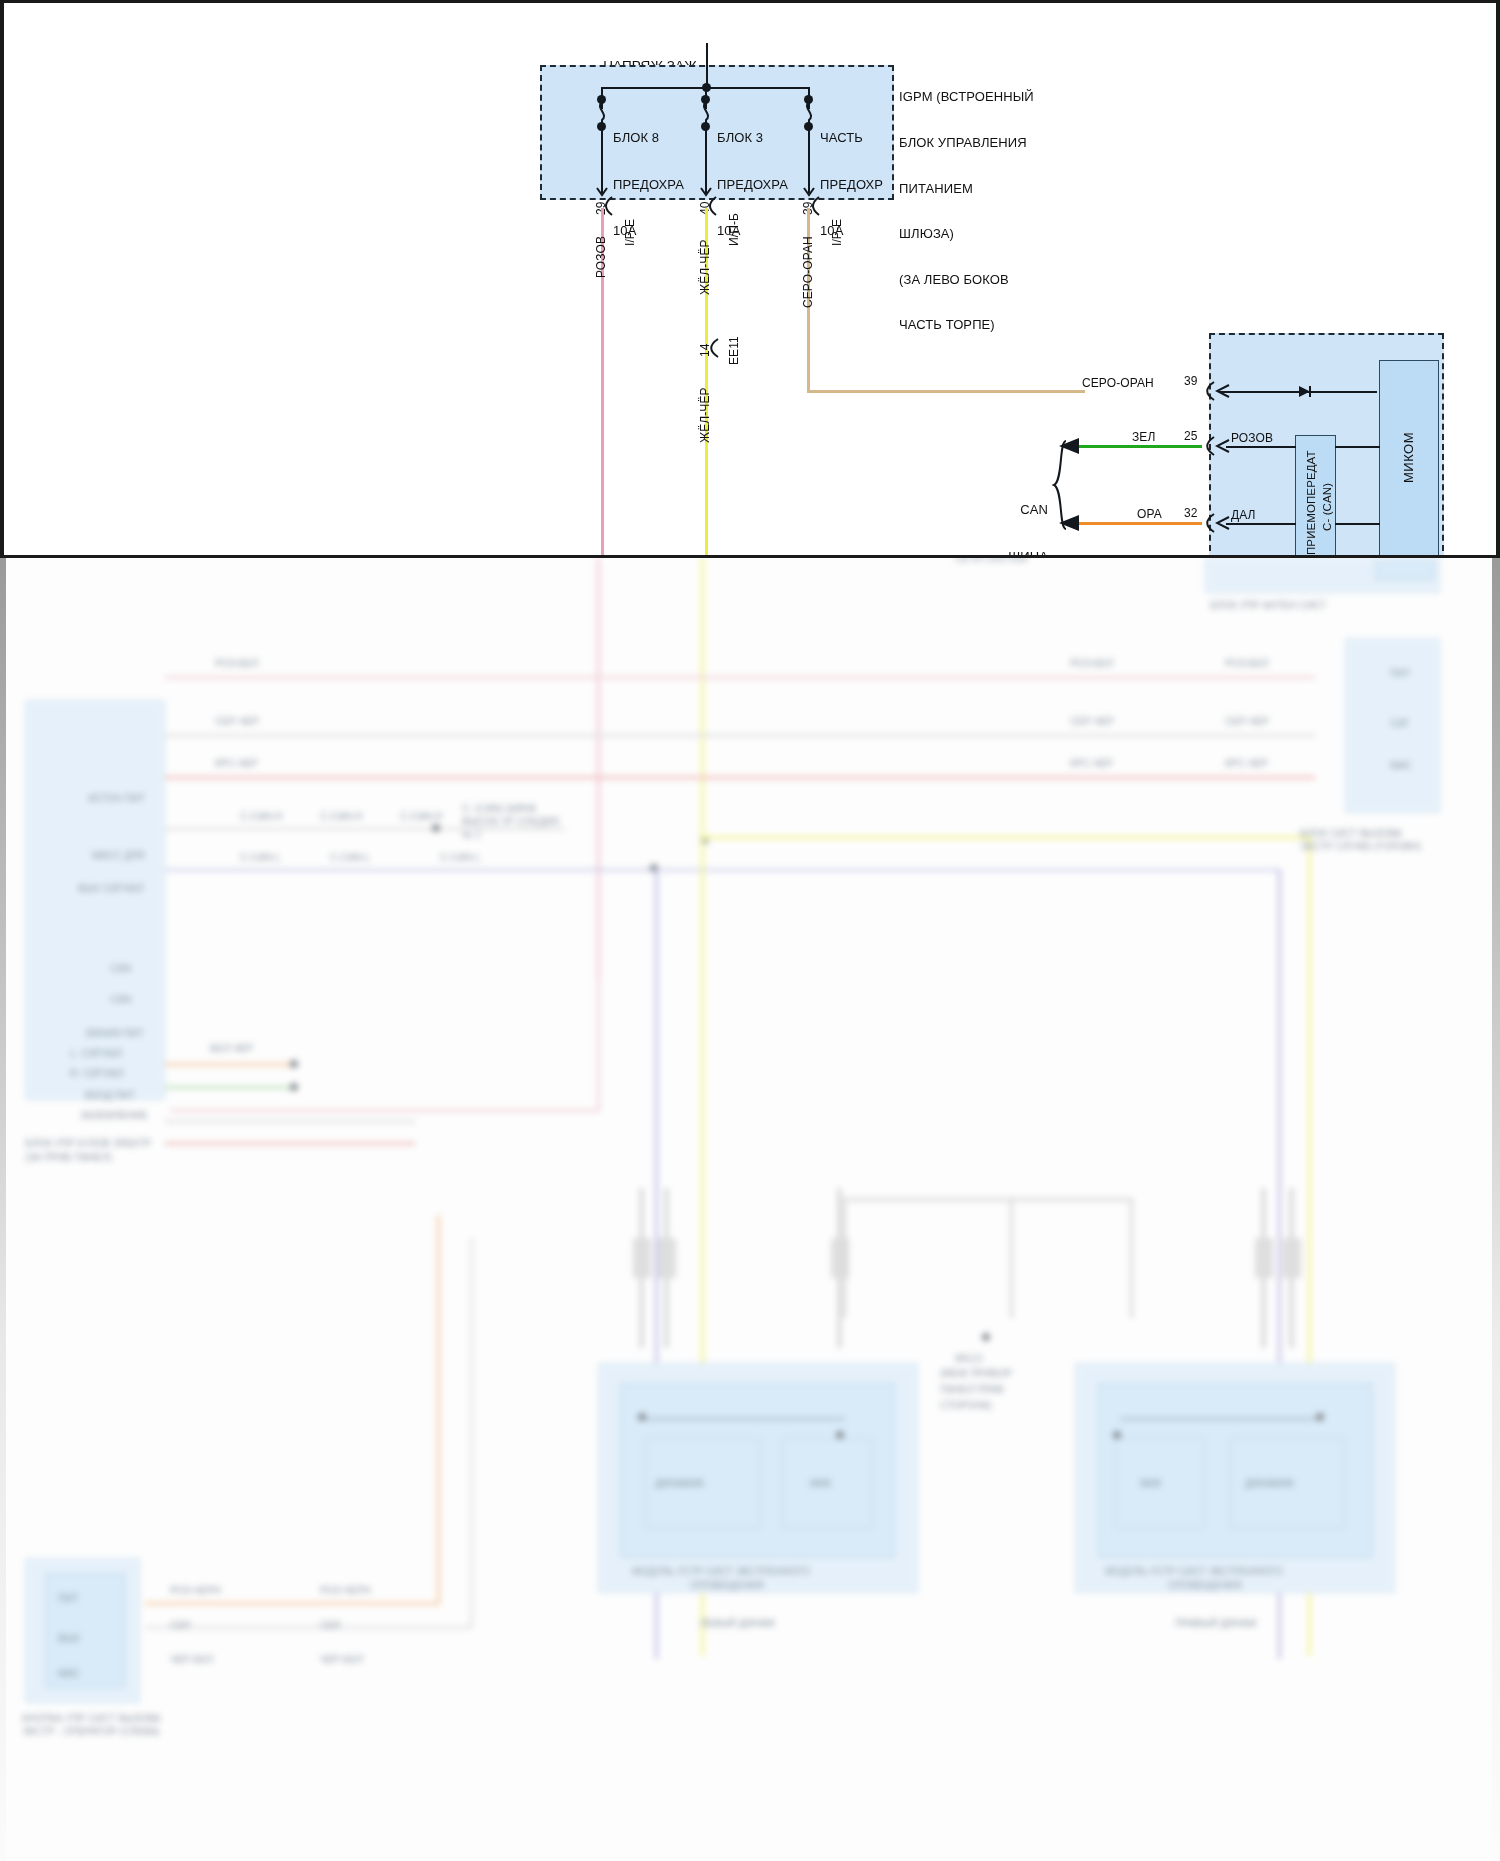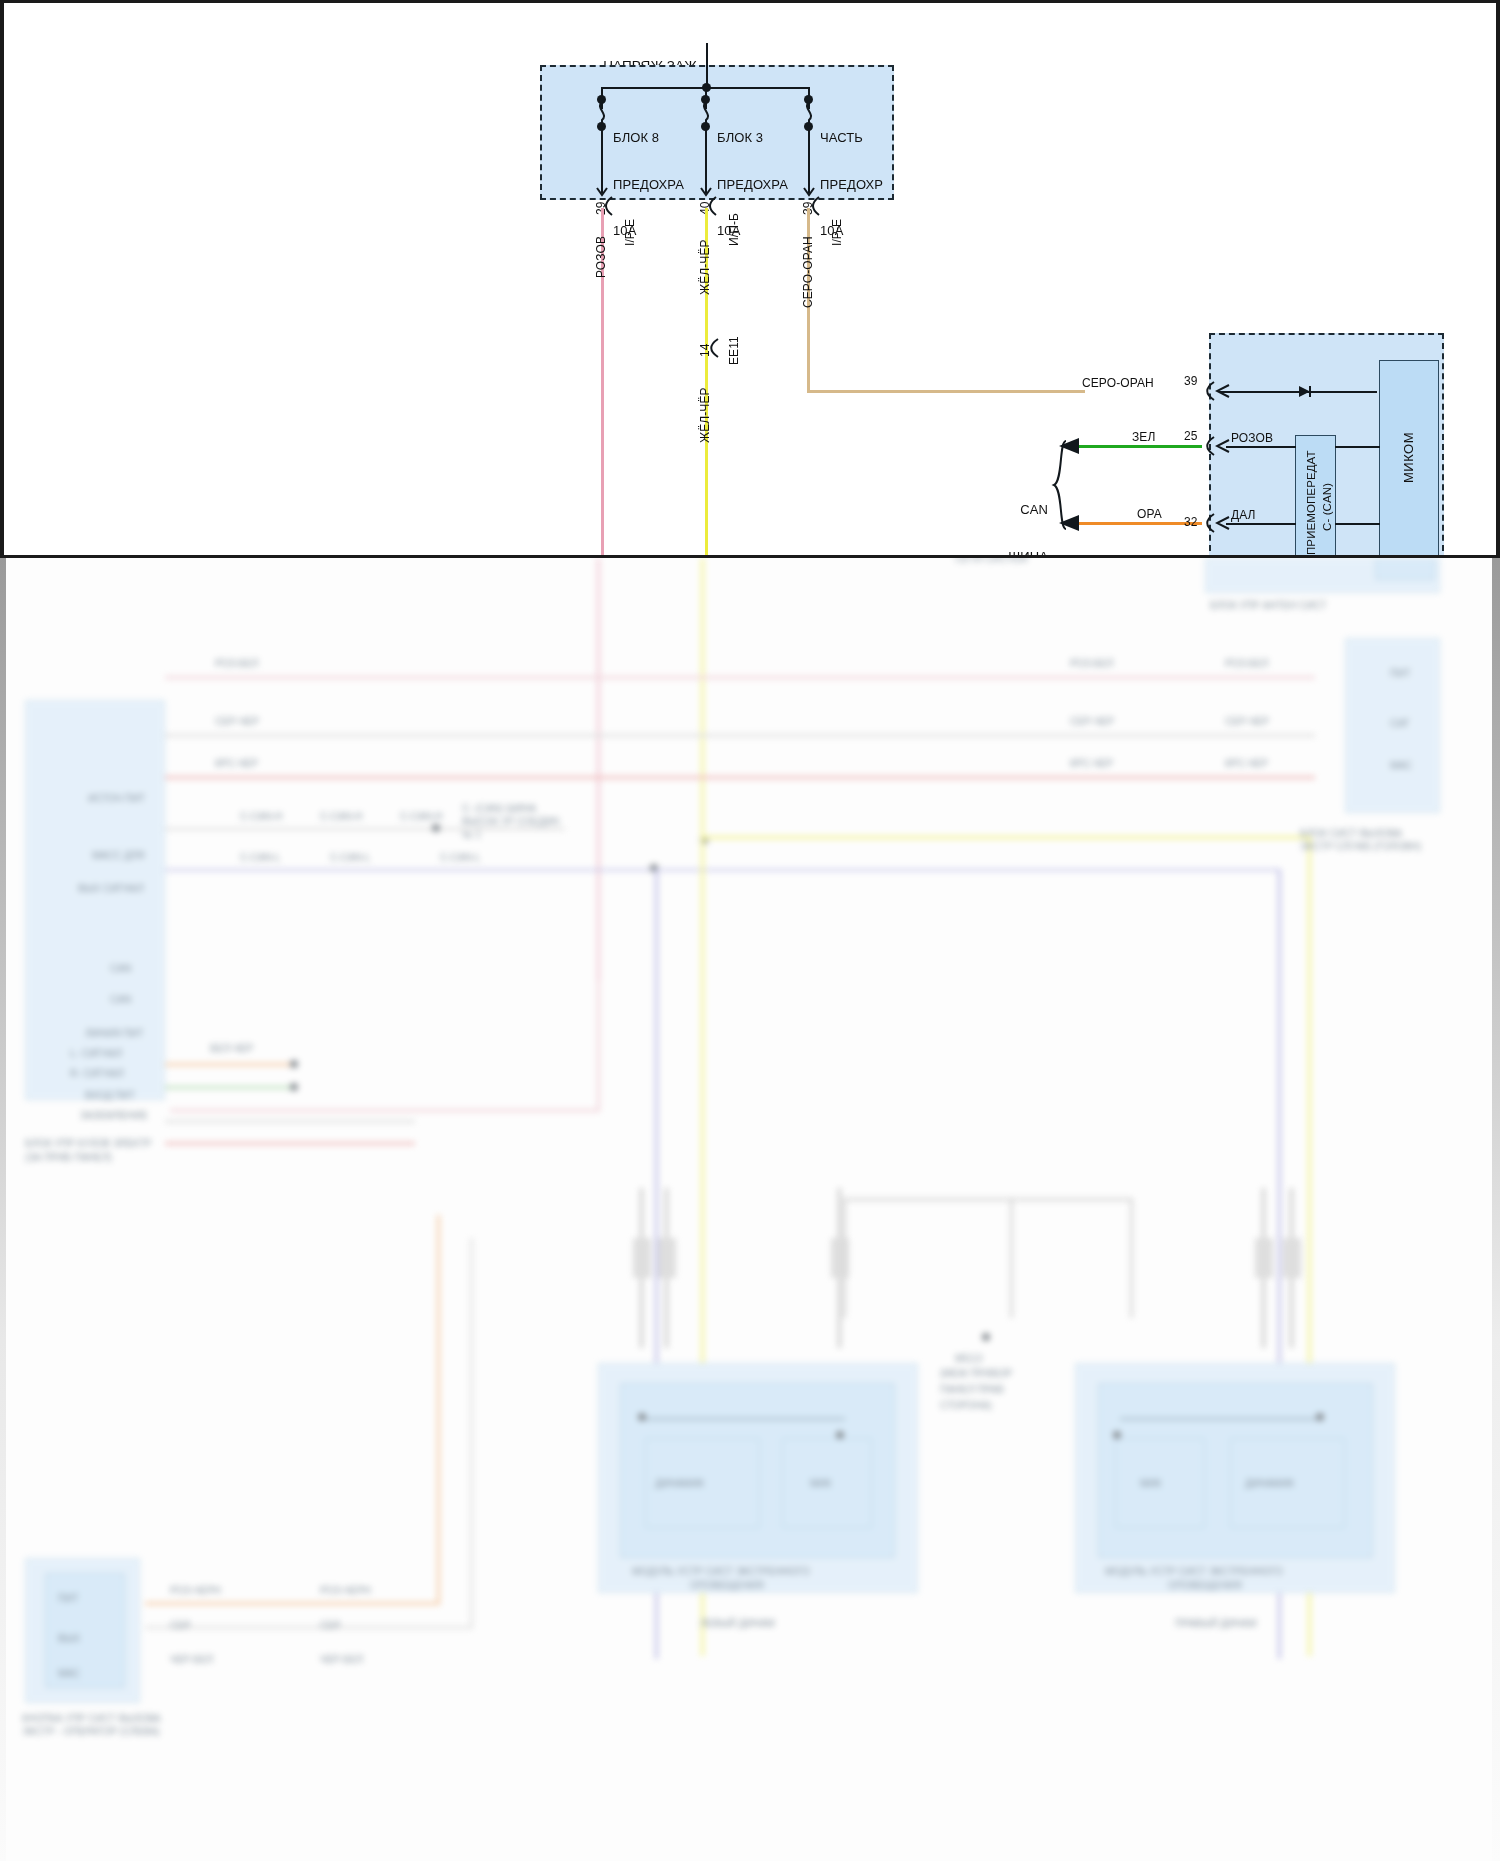--- a/index.html
+++ b/index.html
@@ -75,20 +75,28 @@
 
   <div id="topframe">
 
     <div class="lbl" style="left:566px;top:22px;text-align:center;width:160px;font-size:13.5px;">
       <div>НАПРЯЖ ЗАЖ</div>
       <div>ВКЛ ИЛИ СТАРТ</div>
     </div>
 
     <div class="box-dash" style="left:536px;top:62px;width:354px;height:135px;"></div>
 
+    <div class="lbl" style="left:895px;top:56px;width:250px;font-size:13px;line-height:15.2px;">
+      <div>IGPM (ВСТРОЕННЫЙ</div>
+      <div>БЛОК УПРАВЛЕНИЯ</div>
+      <div>ПИТАНИЕМ</div>
+      <div>ШЛЮЗА)</div>
+      <div>(ЗА ЛЕВО БОКОВ</div>
+      <div>ЧАСТЬ ТОРПЕ)</div>
+    </div>
 
     <div class="thinline" style="left:702px;top:40px;width:2px;height:45px;"></div>
 
     <div class="thinline" style="left:598px;top:84px;width:208px;height:2px;"></div>
 
     <div class="thinline" style="left:597px;top:84px;width:2px;height:22px;"></div>
     <div class="thinline" style="left:701px;top:84px;width:2px;height:22px;"></div>
     <div class="thinline" style="left:804px;top:84px;width:2px;height:22px;"></div>
     <div class="dot" style="left:698px;top:80px;"></div>
 
@@ -228,21 +236,21 @@
       </svg>
       <svg class="abs" style="left:1196px;top:509px;" width="20" height="24">
         <path d="M14 2 C 5 8, 5 14, 14 20" stroke="#12181d" stroke-width="2" fill="none"></path>
       </svg>
       <svg class="abs" style="left:1211px;top:513px;" width="16" height="16">
         <path d="M14 1 L2 7 L14 13" stroke="#12181d" stroke-width="2" fill="none"></path>
       </svg>
       <div class="thinline" style="left:1222px;top:520px;width:70px;height:2px;"></div>
       <div class="thinline" style="left:1331px;top:520px;width:45px;height:2px;"></div>
       <div class="lbl sm" style="left:1133px;top:504px;">ОРА</div>
-      <div class="lbl sm" style="left:1180px;top:503px;margin-top:9px;">32</div>
+      <div class="lbl sm" style="left:1180px;top:503px;">32</div>
       <div class="lbl sm" style="left:1227px;top:505px;">ДАЛ</div>
     </div>
 
     <svg class="abs" style="left:1046px;top:436px;" width="18" height="92">
       <path d="M16 2 C 9 2, 13 42, 4 46 C 13 50, 9 90, 16 90" stroke="#12181d" stroke-width="2" fill="none"></path>
     </svg>
     <div class="lbl" style="left:1000px;top:468px;font-size:13px;line-height:15.5px;text-align:right;width:44px;">
       <div>CAN</div>
       <div>ШИНА</div>
     </div>

